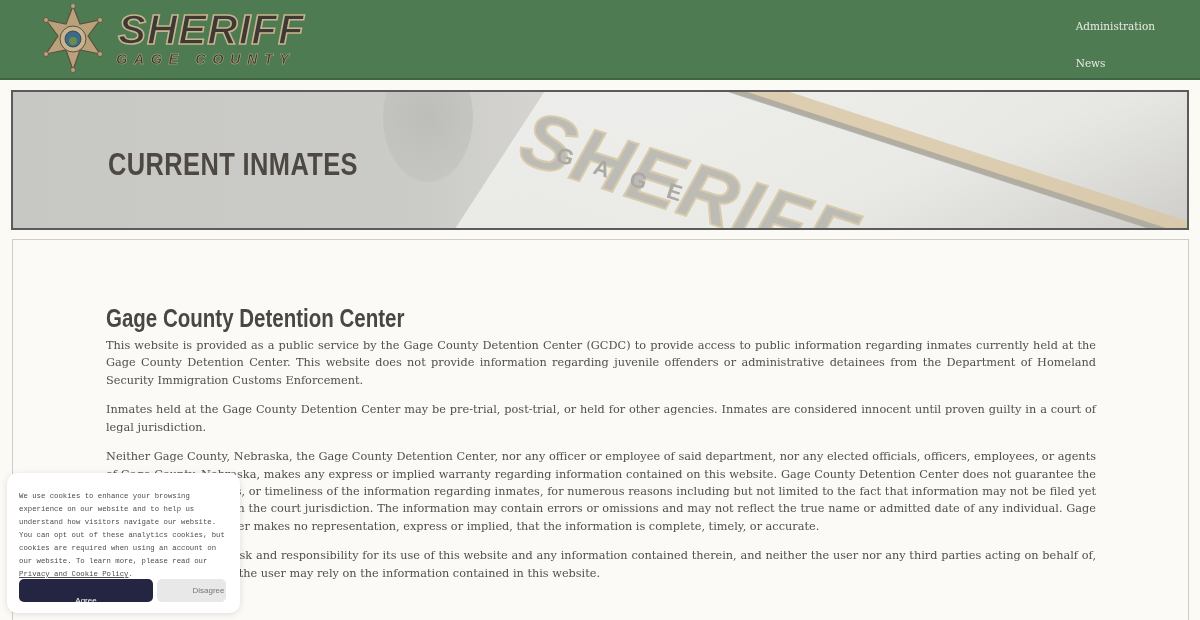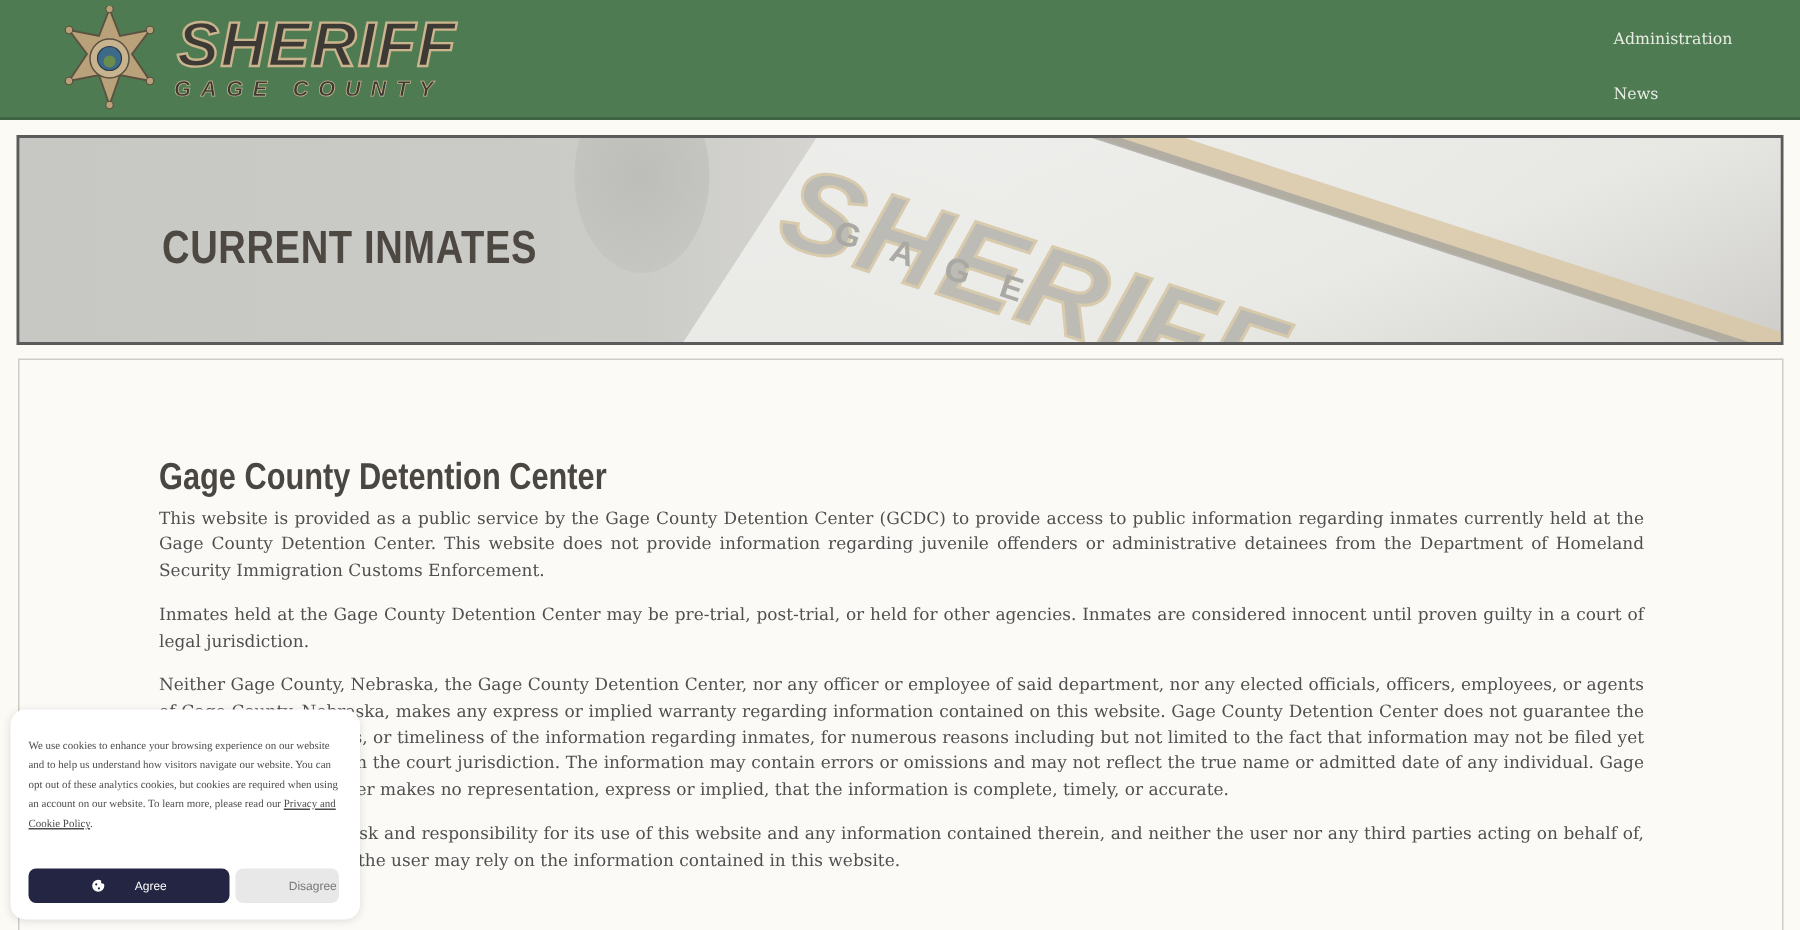--- a/index.html
+++ b/index.html
@@ -94,28 +94,28 @@
   .body-text p { text-align: justify; margin-bottom: 12.5px; }
 
   
   .cookie {
     position: absolute; left: 7px; top: 473px; width: 233px; height: 140px;
     background: #ffffff; border-radius: 10px;
     box-shadow: 0 1px 6px rgba(0,0,0,.12);
   }
   .cookie-text {
     position: absolute; left: 12px; top: 17px; width: 212px;
-    font-family: Liberation Serif, serif; font-size: 7.3px; line-height: 13px; color: #4d4d4d;
+    font-family: Liberation Mono, monospace; font-size: 7.3px; line-height: 13px; color: #4d4d4d;
   }
   .cookie-text a { color: #4d4d4d; text-decoration: underline; }
   .btn-agree {
     position: absolute; left: 12px; top: 106px; width: 134px; height: 23px;
     background: #232542; color: #fff; border-radius: 5px; border: none;
     font-family: "Liberation Sans", sans-serif; font-size: 8px;
-    display: flex; align-items: center; justify-content: center; gap: 20px;
+    display: flex; align-items: center; justify-content: center; gap: 20px; flex-direction: column;
   }
   .btn-disagree {
     position: absolute; left: 150px; top: 106px; width: 69px; height: 23px;
     background: #e8e8e8; color: #777; border-radius: 5px; border: none;
     font-family: "Liberation Sans", sans-serif; font-size: 8px;
     display: flex; align-items: center; justify-content: center; padding-left: 34px;
   }
 </style>
 </head>
 <body>

